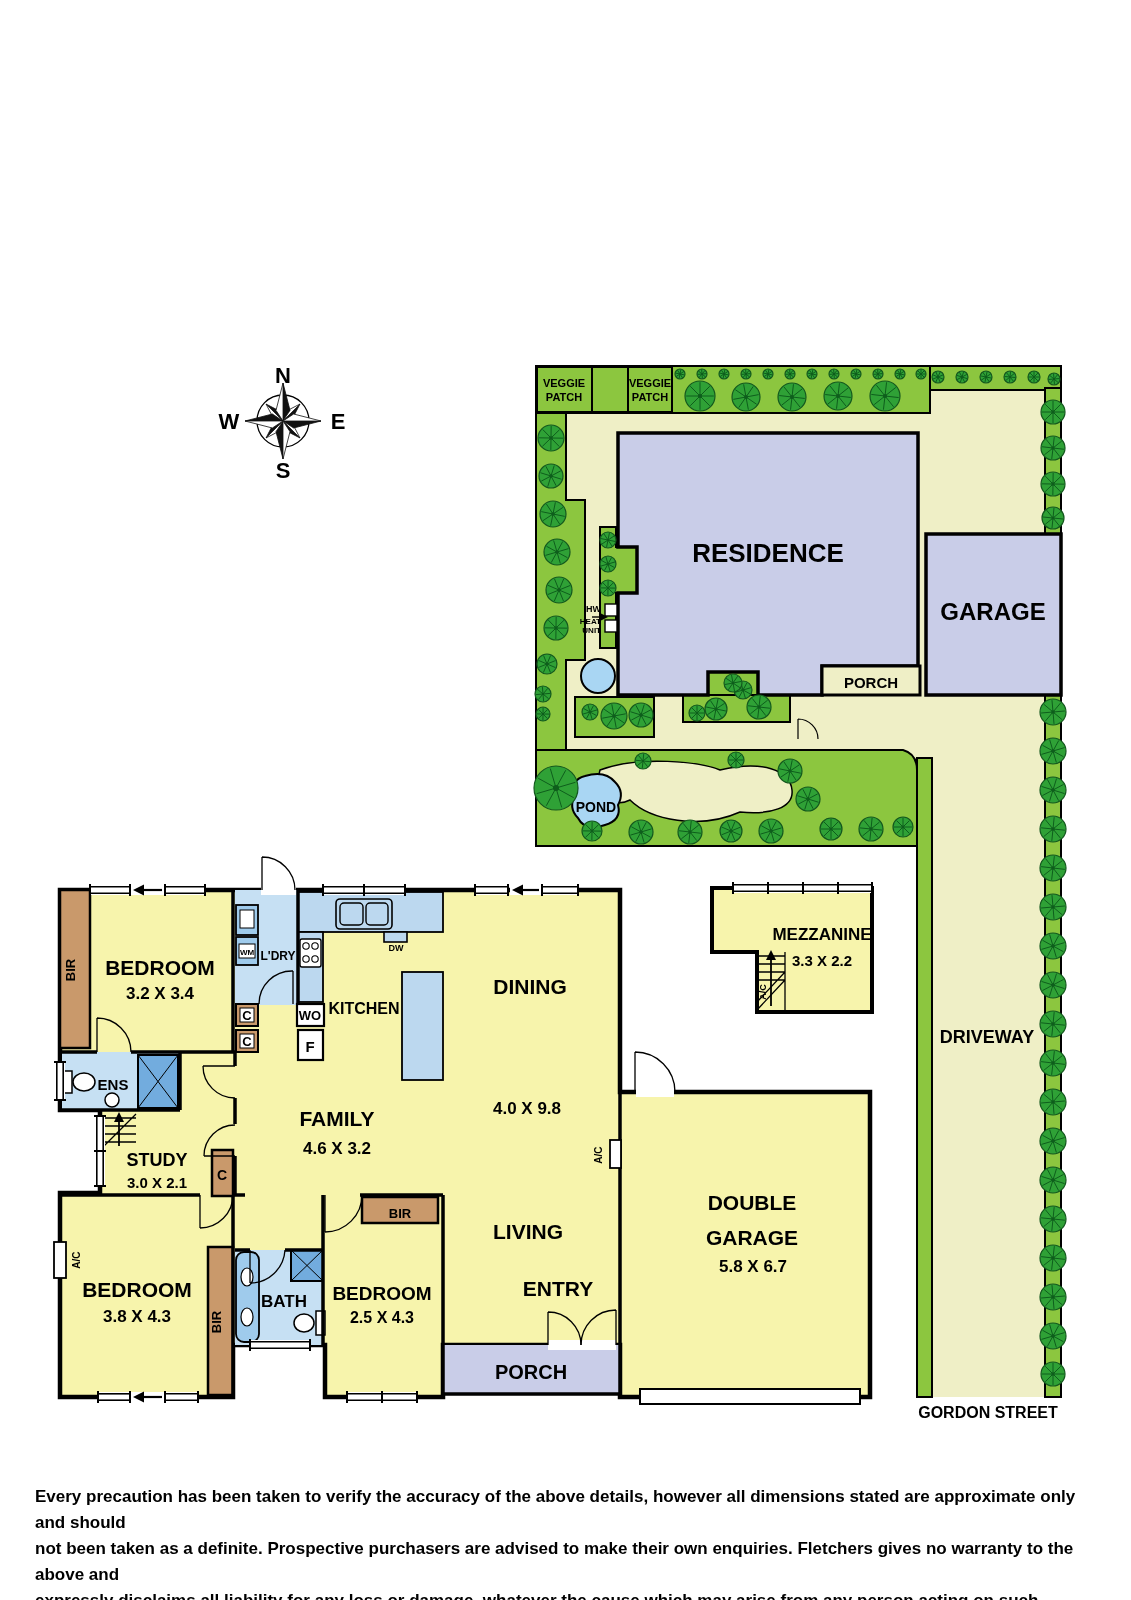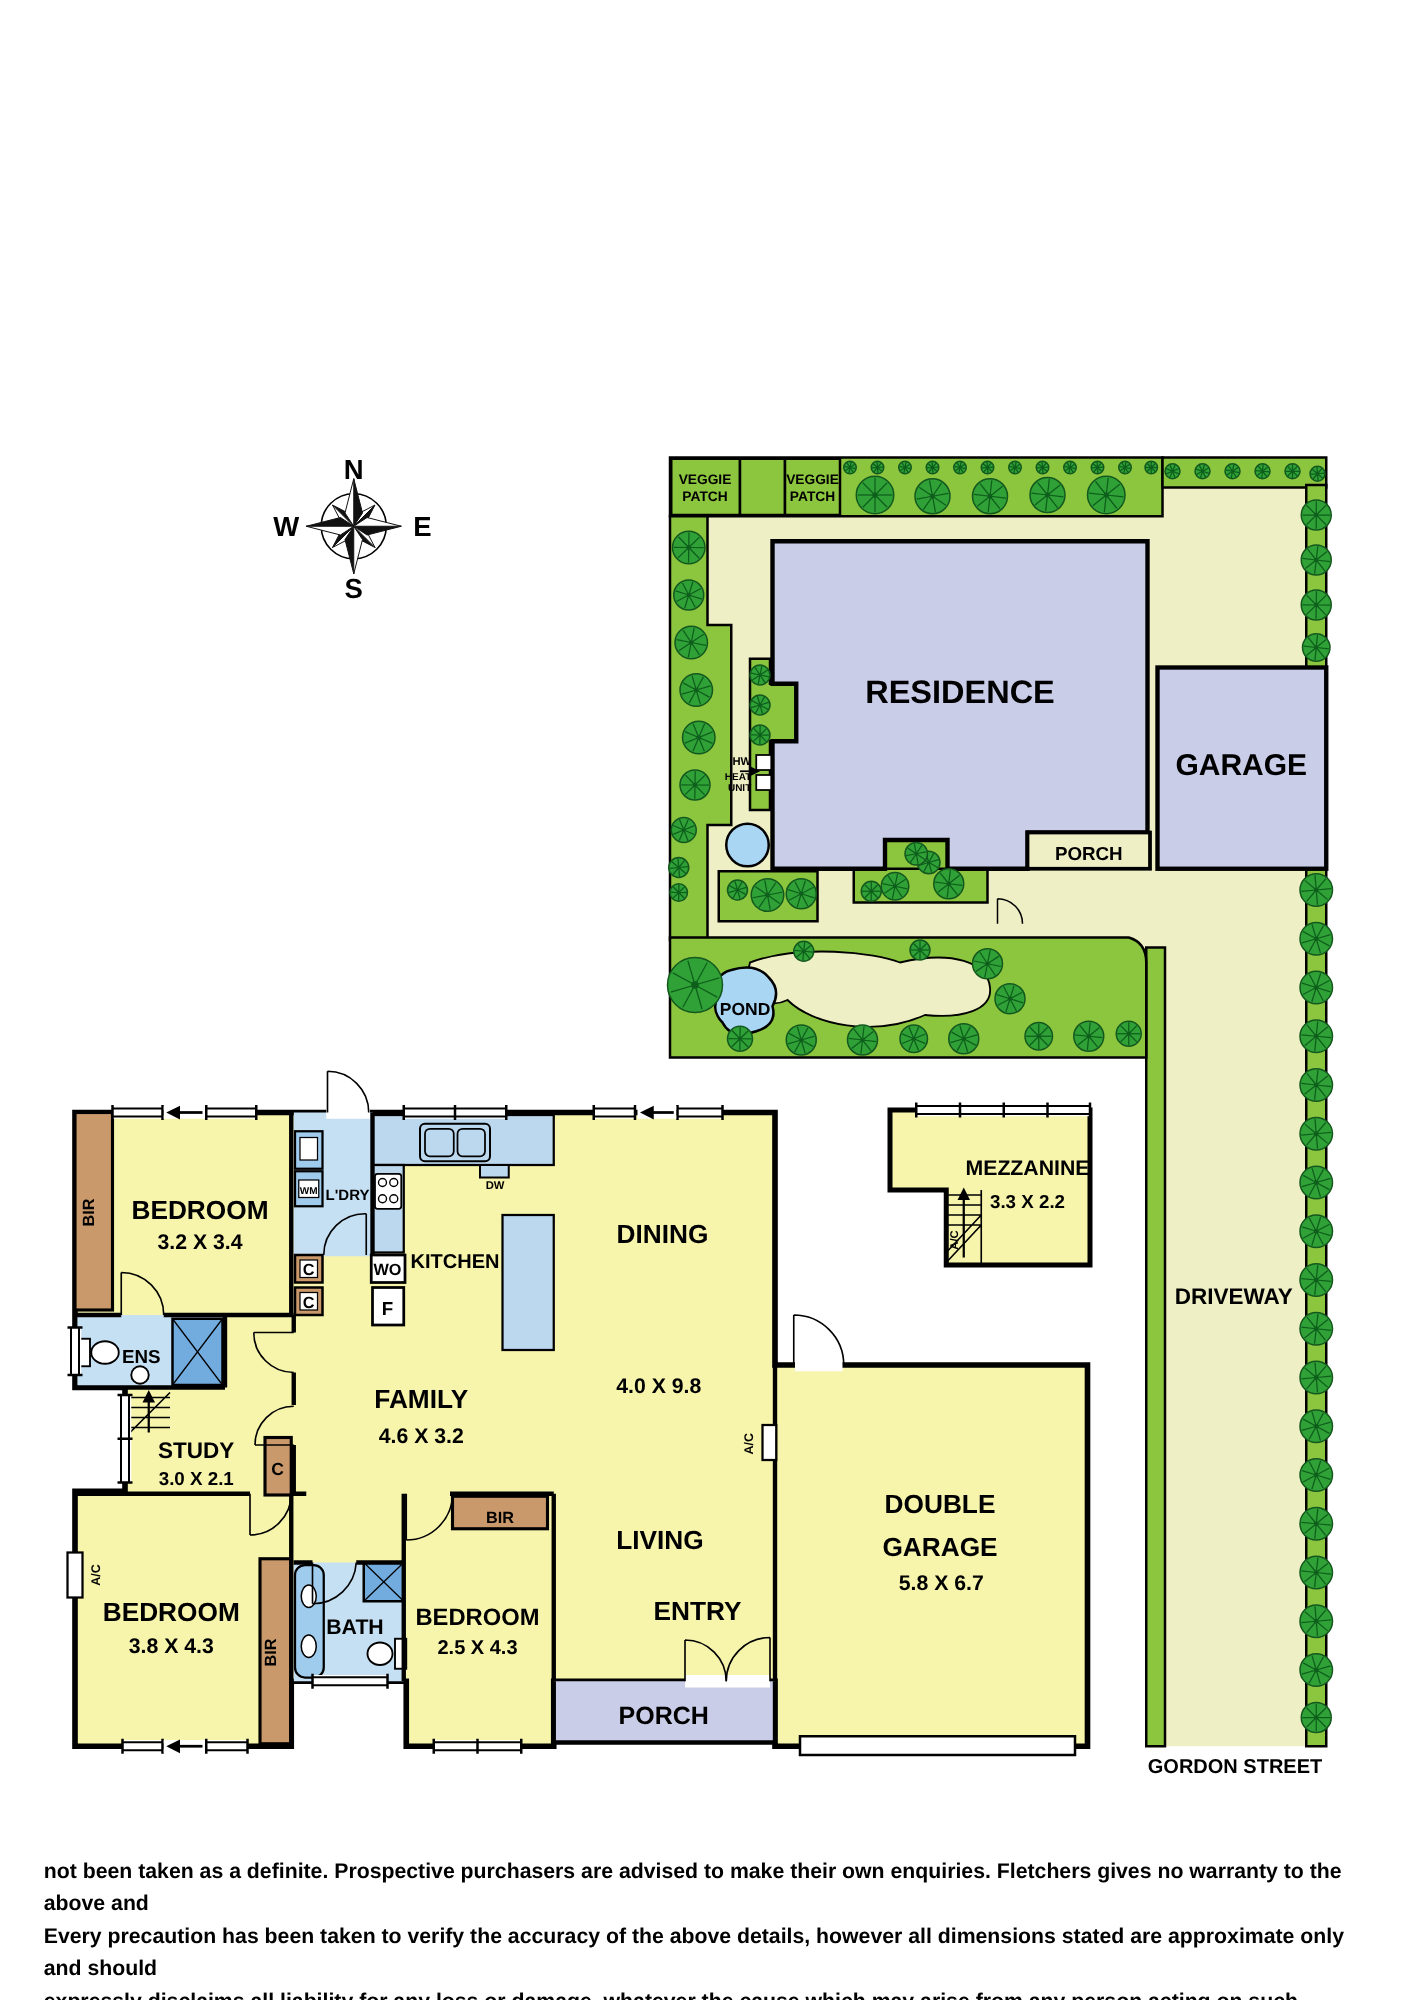--- a/index.html
+++ b/index.html
@@ -1269,17 +1269,17 @@
     <text x="602" y="1155" font-size="10" text-anchor="middle" transform="rotate(-90 602,1155)">A/C</text>
     <text x="558" y="1296" font-size="21" text-anchor="middle">ENTRY</text>
     <text x="531" y="1379" font-size="20" text-anchor="middle">PORCH</text>
     <text x="752" y="1210" font-size="21" text-anchor="middle">DOUBLE</text>
     <text x="752" y="1245" font-size="21" text-anchor="middle">GARAGE</text>
     <text x="753" y="1272" font-size="17" text-anchor="middle">5.8 X 6.7</text>
   </g>
 </svg>
 
 <div id="disclaimer">
+  <div>Every precaution has been taken to verify the accuracy of the above details, however all dimensions stated are approximate only and should</div>
   <div>not been taken as a definite. Prospective purchasers are advised to make their own enquiries. Fletchers gives no warranty to the above and</div>
-  <div>Every precaution has been taken to verify the accuracy of the above details, however all dimensions stated are approximate only and should</div>
   <div>expressly disclaims all liability for any loss or damage, whatever the cause which may arise from any person acting on such statements</div>
 </div>
 </div>
 
 </body></html>

